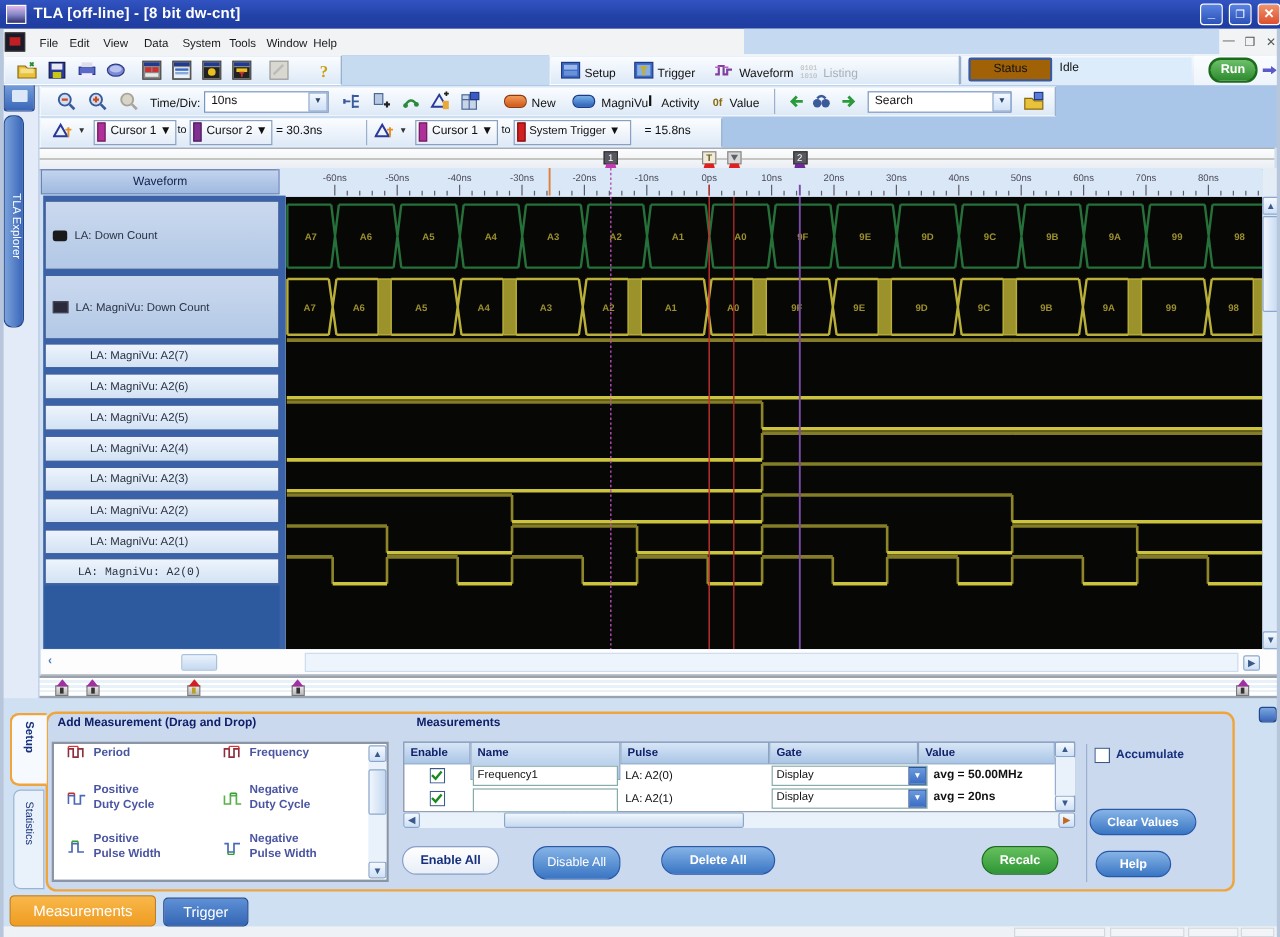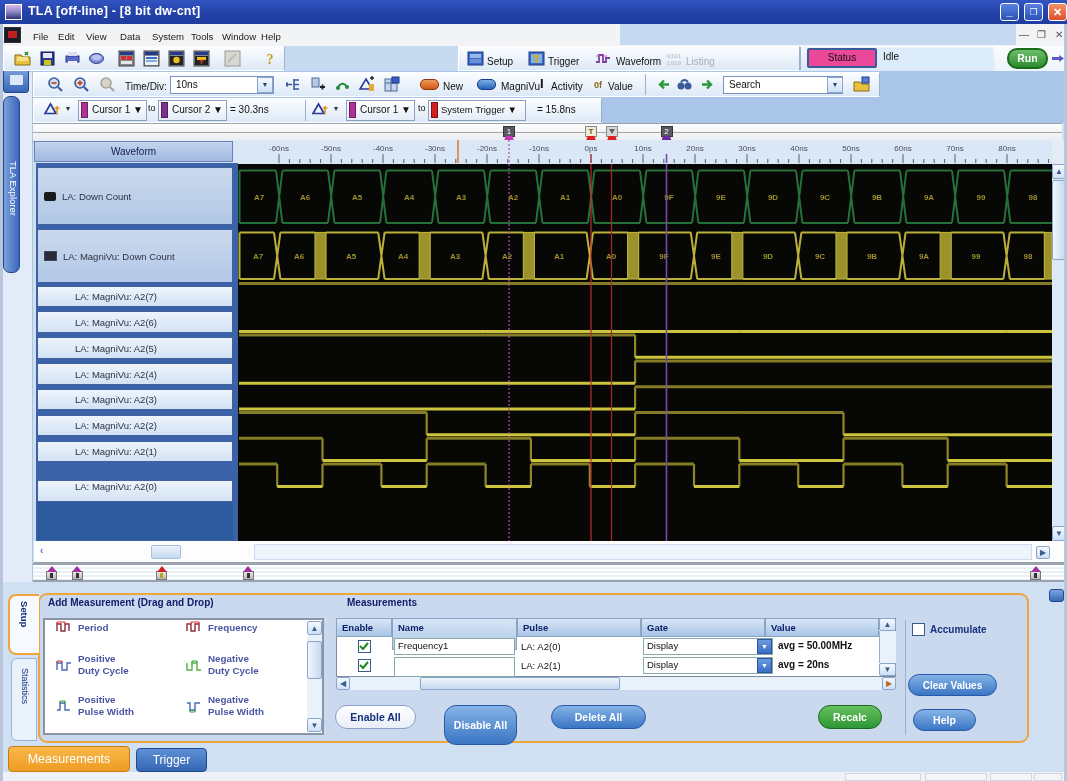--- a/index.html
+++ b/index.html
@@ -184,21 +184,21 @@
 <svg style="position:absolute;left:312px;top:101px" width="17" height="17" viewBox="0 0 17 17">
     <path d="M6.5 3 L12 12.5 H1 Z" fill="none" stroke="#2a3a9a" stroke-width="1.7"></path>
     <path d="M13 5 v8 m-2.5-6 h5" stroke="#e89020" stroke-width="1.6"></path>
   </svg>
 
 <span class="tbt" style="left:487px;top:56px">Setup</span>
 <span class="tbt" style="left:548px;top:56px">Trigger</span>
 <span class="tbt" style="left:616px;top:56px">Waveform</span>
 <span class="tbt" style="left:686px;top:56px;color:#a8b0b8">Listing</span>
 <div style="position:absolute;left:800px;top:47px;width:1px;height:23px;background:#9ab0cc"></div>
-<div style="position:absolute;left:807px;top:48px;width:70px;height:20px;background:#ec4899;border:2px solid #3a5a9a;border-radius:2px;box-sizing:border-box;font-size:10px;color:#111;text-align:center;line-height:16px">Status</div>
+<div style="position:absolute;left:807px;top:48px;width:70px;height:20px;background:#a16207;border:2px solid #3a5a9a;border-radius:2px;box-sizing:border-box;font-size:10px;color:#111;text-align:center;line-height:16px">Status</div>
 <div style="position:absolute;left:877px;top:48px;width:116px;height:20px;background:#dcecfa;font-size:10px;color:#111;padding:3px 0 0 6px;box-sizing:border-box">Idle</div>
 <div style="position:absolute;left:1007px;top:48px;width:41px;height:21px;background:linear-gradient(#6cc06a,#2e8b2e);border:2px solid #1a6b1a;border-radius:10px;box-sizing:border-box;color:#fff;font-weight:bold;font-size:10.5px;text-align:center;line-height:17px">Run</div>
 <div style="position:absolute;left:1052px;top:55px;width:12px;height:7px;background:#5a5ac8;clip-path:polygon(0 30%,60% 30%,60% 0,100% 50%,60% 100%,60% 70%,0 70%)"></div>
 
 <span class="tbt" style="left:125px;top:81px">Time/Div:</span>
 <div style="position:absolute;left:170px;top:76px;width:104px;height:18px;background:#fff;border:1px solid #7a96c0;box-sizing:border-box;font-size:10px;color:#111;padding:2px 0 0 5px">10ns</div>
 <div style="position:absolute;left:257px;top:77px;width:16px;height:16px;background:linear-gradient(#f4f9ff,#cfe0f6);border:1px solid #8aa6cc;box-sizing:border-box;color:#26466a;font-size:7px;text-align:center;line-height:14px">▼</div>
 <div style="position:absolute;left:420px;top:79px;width:19px;height:11px;background:linear-gradient(#f09a5a,#d05818);border:1px solid #903808;border-radius:5px;box-sizing:border-box"></div>
 <span class="tbt" style="left:443px;top:81px">New</span>
 <div style="position:absolute;left:477px;top:79px;width:19px;height:11px;background:linear-gradient(#7ab0e8,#2a62b8);border:1px solid #1a3a88;border-radius:5px;box-sizing:border-box"></div>
@@ -293,21 +293,21 @@
   </div>
 <div style="position:absolute;left:37px;top:389px;width:196px;height:21px;background:linear-gradient(#eef4fc,#d2e2f4);border:1px solid #43619c;box-sizing:border-box;display:flex;align-items:center;justify-content:center;font-size:9.5px;color:#2a3242;padding-right:38px;">
     <span>LA: MagniVu: A2(3)</span>
   </div>
 <div style="position:absolute;left:37px;top:415px;width:196px;height:21px;background:linear-gradient(#eef4fc,#d2e2f4);border:1px solid #43619c;box-sizing:border-box;display:flex;align-items:center;justify-content:center;font-size:9.5px;color:#2a3242;padding-right:38px;">
     <span>LA: MagniVu: A2(2)</span>
   </div>
 <div style="position:absolute;left:37px;top:441px;width:196px;height:21px;background:linear-gradient(#eef4fc,#d2e2f4);border:1px solid #43619c;box-sizing:border-box;display:flex;align-items:center;justify-content:center;font-size:9.5px;color:#2a3242;padding-right:38px;">
     <span>LA: MagniVu: A2(1)</span>
   </div>
-<div style="position:absolute;left:37px;top:480px;width:196px;height:22px;background:linear-gradient(#eef4fc,#d2e2f4);border:1px solid #43619c;box-sizing:border-box;display:flex;justify-content:center;font-size:9.5px;color:#2a3242;padding-right:38px;">
+<div style="position:absolute;left:37px;top:465px;width:196px;height:22px;background:linear-gradient(#eef4fc,#d2e2f4);border:1px solid #43619c;box-sizing:border-box;display:flex;align-items:center;justify-content:center;font-size:9.5px;color:#2a3242;padding-right:38px;font-family:Liberation Mono, monospace;">
     <span>LA: MagniVu: A2(0)</span>
   </div>
 
 <svg width="830" height="377" viewBox="238 164 830 377" style="position:absolute;left:238px;top:164px">
 <rect x="238" y="164" width="814" height="377" fill="#070705"></rect>
 <path d="M239.5 170.5 H276.0 M239.5 223 H276.0 M282.4 170.5 H328.0 M282.4 223 H328.0 M334.4 170.5 H380.0 M334.4 223 H380.0 M386.4 170.5 H432.0 M386.4 223 H432.0 M438.4 170.5 H484.0 M438.4 223 H484.0 M490.4 170.5 H536.0 M490.4 223 H536.0 M542.4 170.5 H588.0 M542.4 223 H588.0 M594.4 170.5 H640.0 M594.4 223 H640.0 M646.4 170.5 H692.0 M646.4 223 H692.0 M698.4 170.5 H744.0 M698.4 223 H744.0 M750.4 170.5 H796.0 M750.4 223 H796.0 M802.4 170.5 H848.0 M802.4 223 H848.0 M854.4 170.5 H900.0 M854.4 223 H900.0 M906.4 170.5 H952.0 M906.4 223 H952.0 M958.4 170.5 H1004.0 M958.4 223 H1004.0 M1010.4 170.5 H1052.0 M1010.4 223 H1052.0 M239.5 170.5 V223 M276.0 170.5 L282.4 223 M276.0 223 L282.4 170.5 M328.0 170.5 L334.4 223 M328.0 223 L334.4 170.5 M380.0 170.5 L386.4 223 M380.0 223 L386.4 170.5 M432.0 170.5 L438.4 223 M432.0 223 L438.4 170.5 M484.0 170.5 L490.4 223 M484.0 223 L490.4 170.5 M536.0 170.5 L542.4 223 M536.0 223 L542.4 170.5 M588.0 170.5 L594.4 223 M588.0 223 L594.4 170.5 M640.0 170.5 L646.4 223 M640.0 223 L646.4 170.5 M692.0 170.5 L698.4 223 M692.0 223 L698.4 170.5 M744.0 170.5 L750.4 223 M744.0 223 L750.4 170.5 M796.0 170.5 L802.4 223 M796.0 223 L802.4 170.5 M848.0 170.5 L854.4 223 M848.0 223 L854.4 170.5 M900.0 170.5 L906.4 223 M900.0 223 L906.4 170.5 M952.0 170.5 L958.4 223 M952.0 223 L958.4 170.5 M1004.0 170.5 L1010.4 223 M1004.0 223 L1010.4 170.5" stroke="#26713a" stroke-width="2" fill="none"></path>
 <text x="259" y="200" fill="#9c8f2e" font-size="8" font-weight="bold" text-anchor="middle" font-family="Liberation Sans, sans-serif">A7</text>
 <text x="305" y="200" fill="#9c8f2e" font-size="8" font-weight="bold" text-anchor="middle" font-family="Liberation Sans, sans-serif">A6</text>
 <text x="357" y="200" fill="#9c8f2e" font-size="8" font-weight="bold" text-anchor="middle" font-family="Liberation Sans, sans-serif">A5</text>
 <text x="409" y="200" fill="#9c8f2e" font-size="8" font-weight="bold" text-anchor="middle" font-family="Liberation Sans, sans-serif">A4</text>
@@ -467,21 +467,21 @@
 <div style="position:absolute;left:757px;top:639px;width:15px;height:15px;background:linear-gradient(#6a9ade,#3a6ec4);border:1px solid #2a54a0;box-sizing:border-box;color:#fff;font-size:7px;display:flex;align-items:center;justify-content:center">▼</div>
 <div style="position:absolute;left:643px;top:657px;width:130px;height:17px;background:#fff;border:1px solid #8aa;box-sizing:border-box;font-size:9.5px;color:#111;padding:1px 0 0 3px">Display</div>
 <div style="position:absolute;left:757px;top:658px;width:15px;height:15px;background:linear-gradient(#6a9ade,#3a6ec4);border:1px solid #2a54a0;box-sizing:border-box;color:#fff;font-size:7px;display:flex;align-items:center;justify-content:center">▼</div>
 <div style="position:absolute;left:778px;top:640px;font-size:10px;font-weight:bold;color:#111">avg = 50.00MHz</div>
 <div style="position:absolute;left:778px;top:659px;font-size:10px;font-weight:bold;color:#111">avg = 20ns</div>
 <div style="position:absolute;left:336px;top:677px;width:560px;height:13px;background:#e9f1fa"></div>
 <div style="position:absolute;left:336px;top:677px;width:14px;height:13px;background:linear-gradient(#f4f9ff,#cfe0f6);border:1px solid #8aa6cc;border-radius:2px;box-sizing:border-box;color:#3a5a8a;font-size:8px;display:flex;align-items:center;justify-content:center">◀</div>
 <div style="position:absolute;left:882px;top:677px;width:14px;height:13px;background:linear-gradient(#f4f9ff,#cfe0f6);border:1px solid #8aa6cc;border-radius:2px;box-sizing:border-box;color:#c06820;font-size:8px;display:flex;align-items:center;justify-content:center">▶</div>
 <div style="position:absolute;left:420px;top:677px;width:200px;height:13px;background:linear-gradient(#f0f6fd,#c6d9f0);border:1px solid #8aa6cc;border-radius:2px;box-sizing:border-box"></div>
 <div style="position:absolute;left:335px;top:705px;width:81px;height:24px;border-radius:12.0px;background:linear-gradient(#ffffff,#e8eef8);border:1px solid #8aa0c8;color:#16307c;font-weight:bold;font-size:10.5px;display:flex;align-items:center;justify-content:center;box-sizing:border-box">Enable All</div>
-<div style="position:absolute;left:444px;top:705px;width:73px;height:40px;border-radius:12.0px;background:linear-gradient(#85b3e6,#3a76c4);border:1px solid #2858a8;color:#fff;font-weight:bold;font-size:10.5px;display:flex;align-items:center;justify-content:center;box-sizing:border-box">Disable All</div>
+<div style="position:absolute;left:444px;top:705px;width:73px;height:28px;border-radius:12.0px;background:linear-gradient(#85b3e6,#3a76c4);border:1px solid #2858a8;color:#fff;font-weight:normal;font-size:10.5px;display:flex;align-items:center;justify-content:center;box-sizing:border-box">Disable All</div>
 <div style="position:absolute;left:551px;top:705px;width:95px;height:24px;border-radius:12.0px;background:linear-gradient(#85b3e6,#3a76c4);border:1px solid #2858a8;color:#fff;font-weight:bold;font-size:10.5px;display:flex;align-items:center;justify-content:center;box-sizing:border-box">Delete All</div>
 <div style="position:absolute;left:818px;top:705px;width:64px;height:24px;border-radius:12.0px;background:linear-gradient(#66c05e,#2e9636);border:1px solid #1a6b1a;color:#fff;font-weight:bold;font-size:10.5px;display:flex;align-items:center;justify-content:center;box-sizing:border-box">Recalc</div>
 <div style="position:absolute;left:905px;top:620px;width:1px;height:115px;background:#9ab0cc"></div>
 <svg style="position:absolute;left:912px;top:623px" width="13" height="13">
     <rect x="0.5" y="0.5" width="12" height="12" fill="#fff" stroke="#3a5a8a"></rect>
   </svg>
 <div style="position:absolute;left:930px;top:624px;font-size:10px;font-weight:bold;color:#16307c">Accumulate</div>
 <div style="position:absolute;left:908px;top:674px;width:89px;height:22px;border-radius:11.0px;background:linear-gradient(#85b3e6,#3a76c4);border:1px solid #2858a8;color:#fff;font-weight:bold;font-size:10px;display:flex;align-items:center;justify-content:center;box-sizing:border-box">Clear Values</div>
 <div style="position:absolute;left:913px;top:709px;width:63px;height:22px;border-radius:11.0px;background:linear-gradient(#85b3e6,#3a76c4);border:1px solid #2858a8;color:#fff;font-weight:bold;font-size:10.5px;display:flex;align-items:center;justify-content:center;box-sizing:border-box">Help</div>
 <div style="position:absolute;left:1049px;top:589px;width:15px;height:13px;background:linear-gradient(#7aa6e0,#3a66b8);border:1px solid #24488e;border-radius:3px;box-sizing:border-box"></div>

